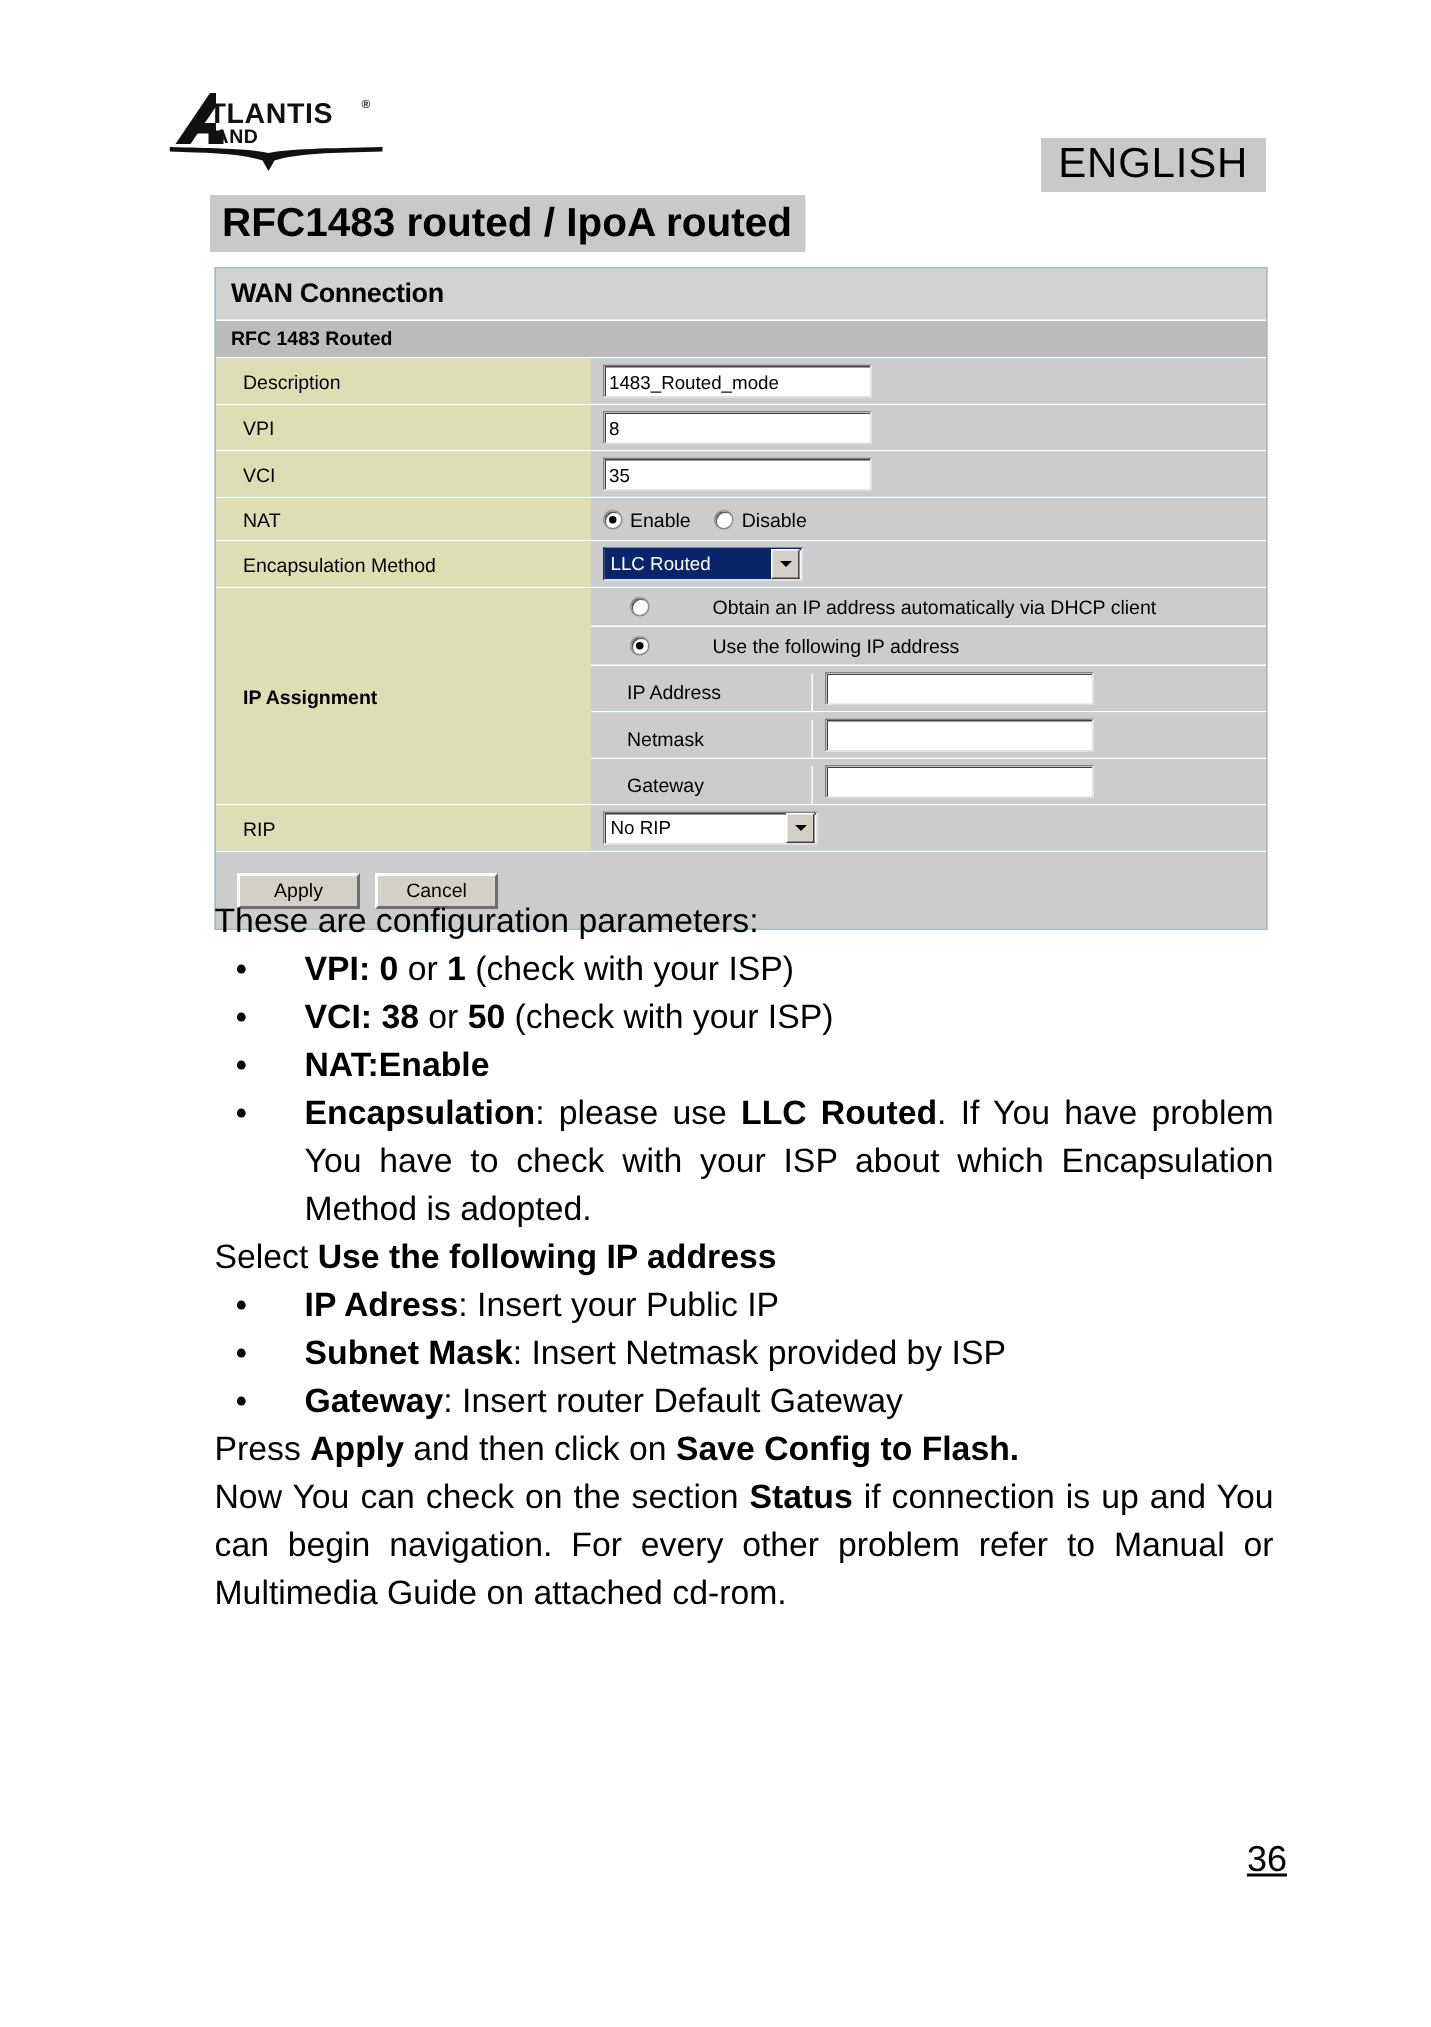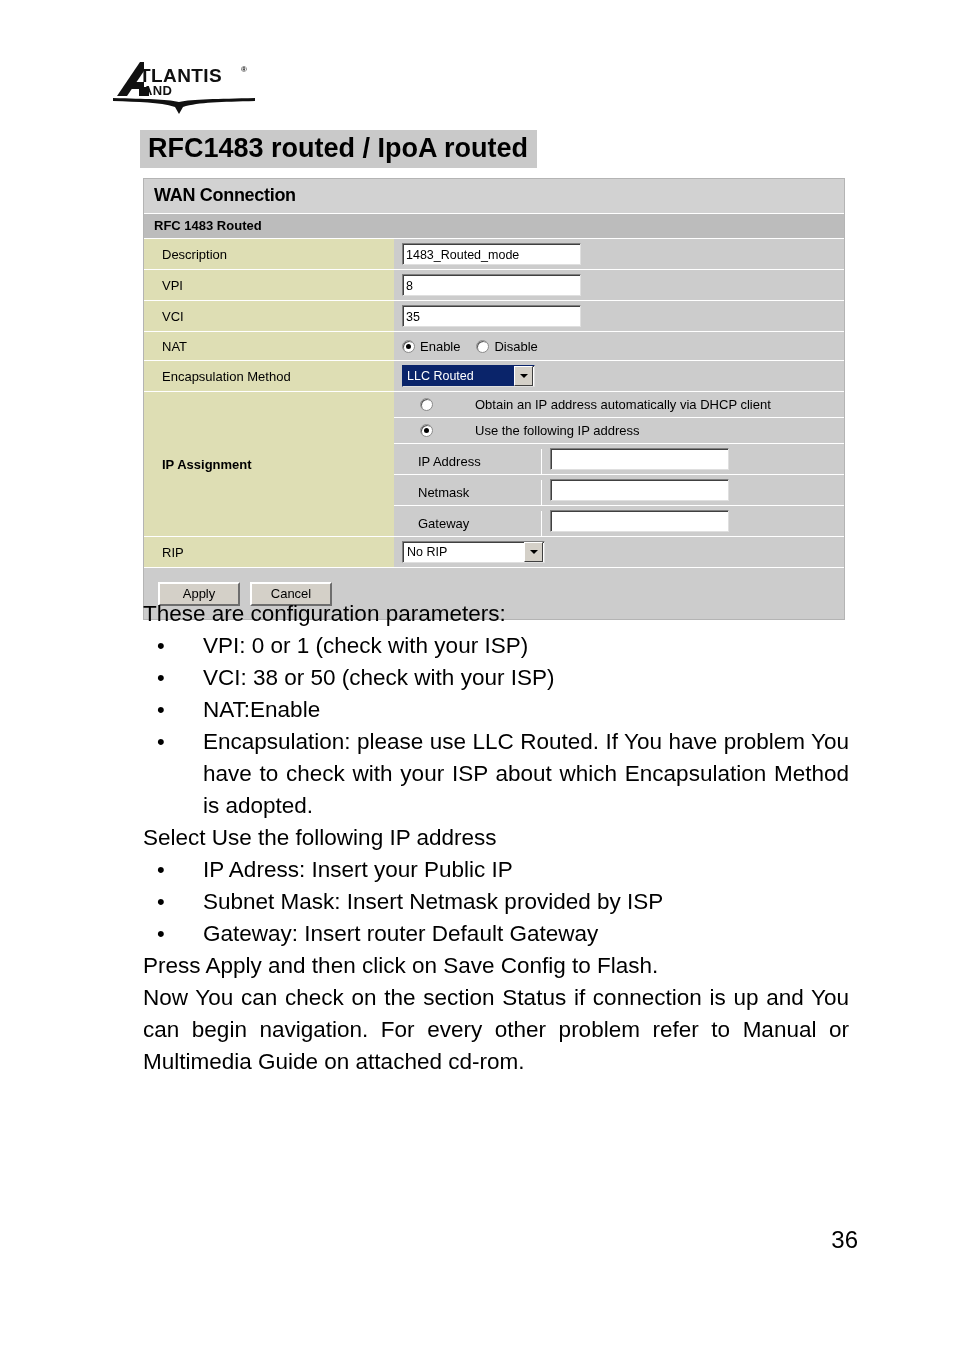--- a/index.html
+++ b/index.html
@@ -317,28 +317,29 @@
     margin: 0;
   }
   #prose li.nojust { text-align: left; }
   #prose li .bullet {
     position: absolute;
     left: 14px;
     top: 0;
     font-size: 22px;
     line-height: 32px;
   }
-  #prose b { font-weight: normal; margin-top: 42px; }
+  #prose b { font-weight: bold; margin-top: 42px; }
 
   #page-number {
     position: absolute;
     right: 96px;
     top: 1226px;
     font-size: 24px;
     color: #000;
+    text-decoration: underline;
   }
 </style>
 </head>
 <body>
 
 <div id="header">
 
   <div id="logo">
     <svg width="150" height="62" viewBox="0 0 150 62" xmlns="http://www.w3.org/2000/svg">
 
@@ -349,20 +350,21 @@
         <text x="26" y="24" font-size="19" letter-spacing="0.4">TLANTIS</text>
         <text x="128" y="14" font-size="8">®</text>
         <text x="30" y="37" font-size="13" letter-spacing="0.4">AND</text>
       </g>
       <path d="M26 29 L36 29 L36 38 L26 38 Z" fill="#111111"></path>
 
       <path d="M0 40 C34 41 52 41 66 44 C80 41 104 41 142 40 L142 43 C108 44 86 44 70 49 L66 56 L62 49 C46 44 26 44 0 43 Z" fill="#111111"></path>
     </svg>
   </div>
 
+  <div id="language-badge">ENGLISH</div>
 </div>
 
 <div id="page-title">RFC1483 routed / IpoA routed</div>
 
 <div id="wan-panel">
 
   <div class="panel-title">WAN Connection</div>
 
   <div class="panel-subtitle">RFC 1483 Routed</div>
 

